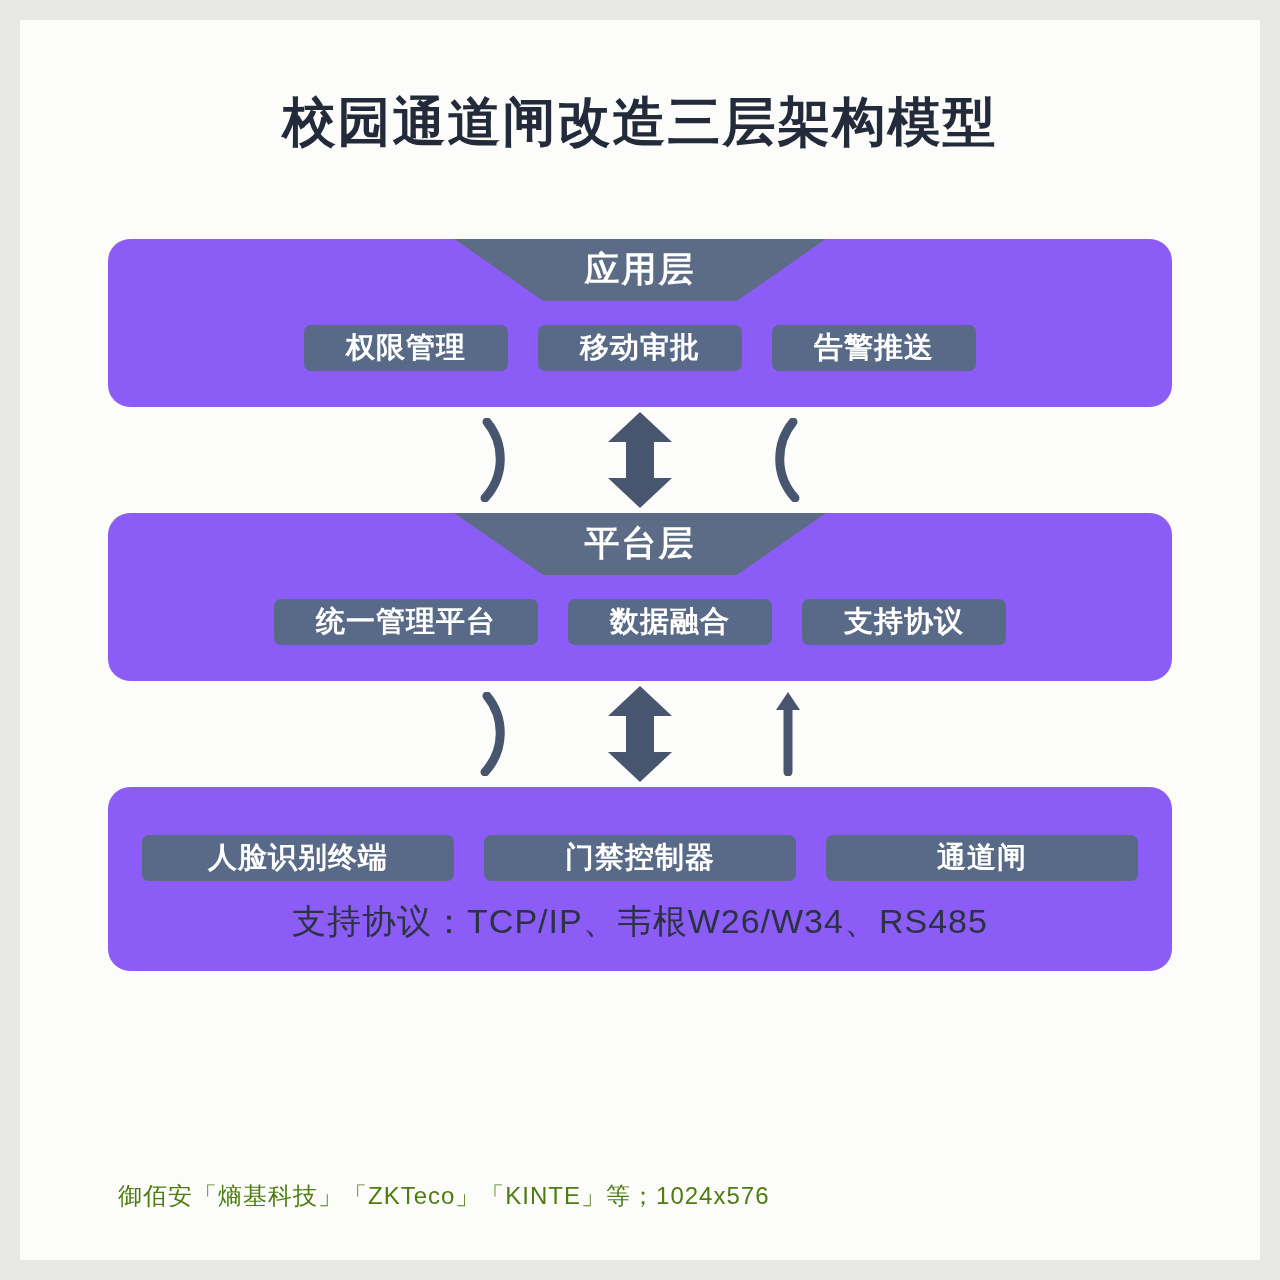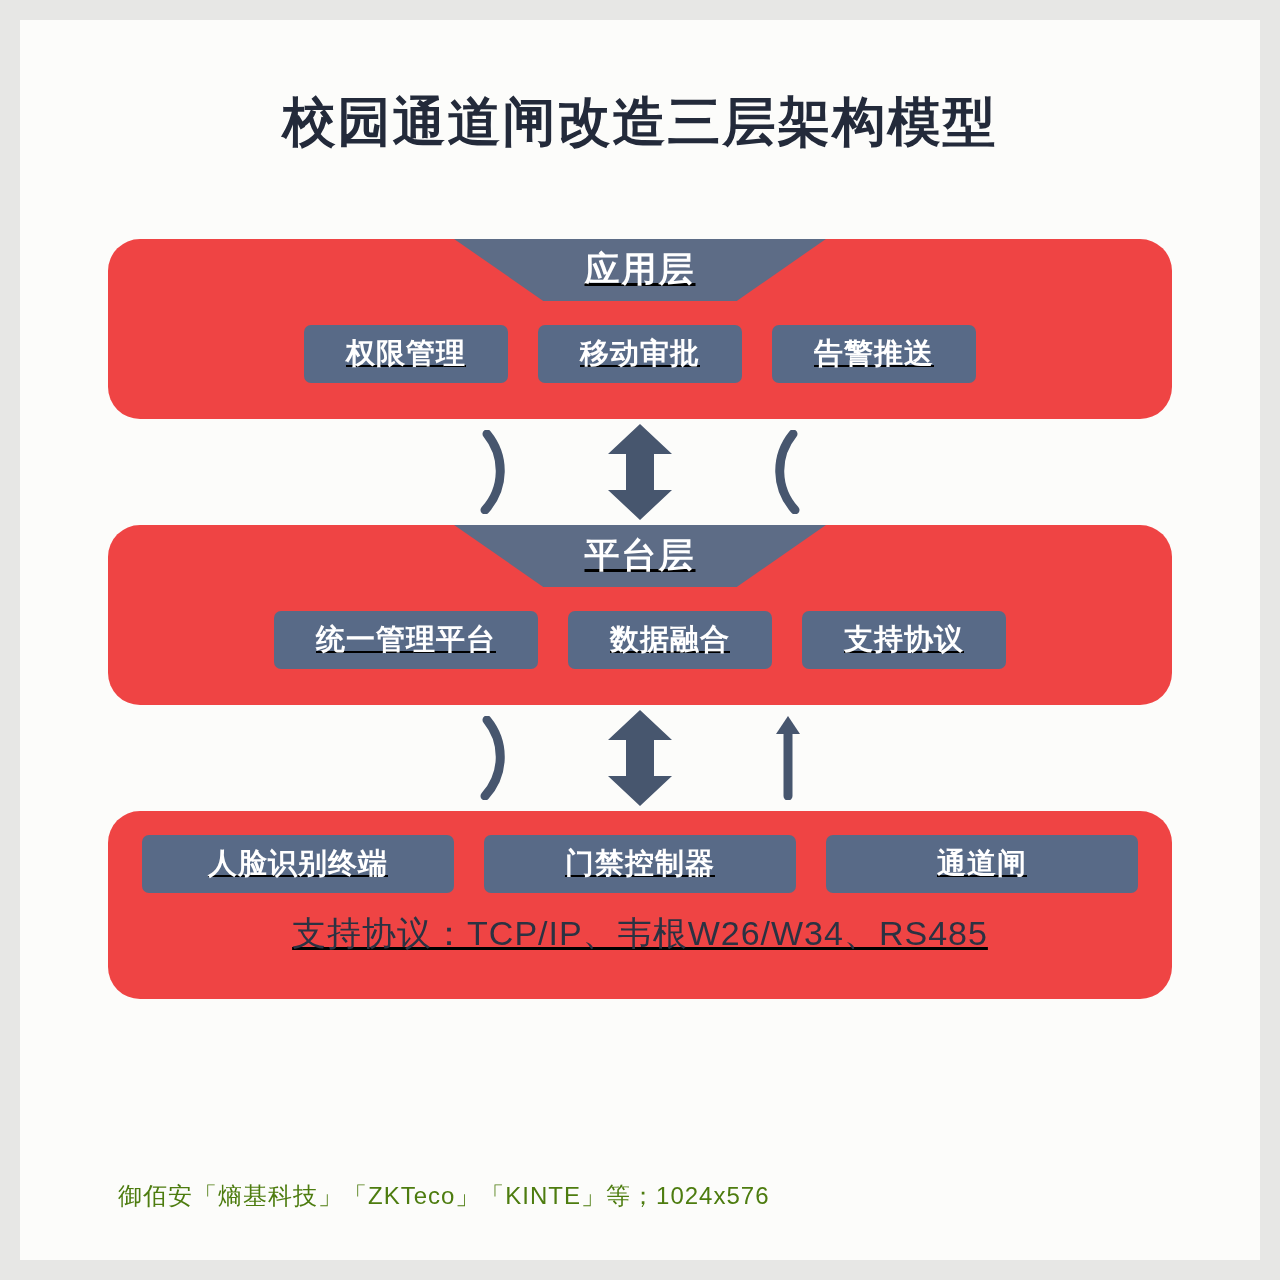--- a/index.html
+++ b/index.html
@@ -20,24 +20,23 @@
   }
   .page-title {
     text-align: center;
     font-size: 53px;
     font-weight: 800;
     letter-spacing: 2px;
     color: #232a3a;
     line-height: 1.15;
   }
   .panel {
-    background: #ef4444;
-    border-radius: 32px;
+    background: #8b5cf6;
+    border-radius: 22px;
     overflow: hidden;
-    text-decoration: underline;
   }
   .panel-1 { margin-top: 86px; }
   .trapezoid {
     width: 372px;
     height: 62px;
     margin: 0 auto;
     background: #5d6c86;
     clip-path: polygon(0 0, 100% 0, 76% 100%, 24% 100%);
     display: flex;
     align-items: center;
@@ -52,43 +51,43 @@
   .items-row {
     display: flex;
     justify-content: center;
     gap: 30px;
     margin-top: 24px;
     padding: 0 20px 36px 20px;
   }
   .item-box {
     background: #586a87;
     border-radius: 7px;
-    height: 58px;
+    height: 46px;
     display: flex;
     align-items: center;
     justify-content: center;
     padding: 0 42px;
     text-align: center;
   }
   .item-box span {
     color: #ffffff;
     font-size: 29px;
     font-weight: 700;
     letter-spacing: 1px;
     white-space: nowrap;
   }
-  .panel-3 .item-box { min-width: 312px; }
+  .panel-3 .item-box { min-width: 312px; margin-top: 24px; }
   .panel-3 .items-row { padding-bottom: 18px; }
   .protocol-note {
     text-align: center;
     font-size: 34px;
     font-weight: 500;
     color: #2b3242;
     letter-spacing: 1px;
-    padding-bottom: 42px;
+    padding-bottom: 26px;
   }
   .connector {
     height: 106px;
     display: flex;
     align-items: center;
     justify-content: center;
     gap: 92px;
   }
   .connector svg { display: block; }
   .footer-text {

